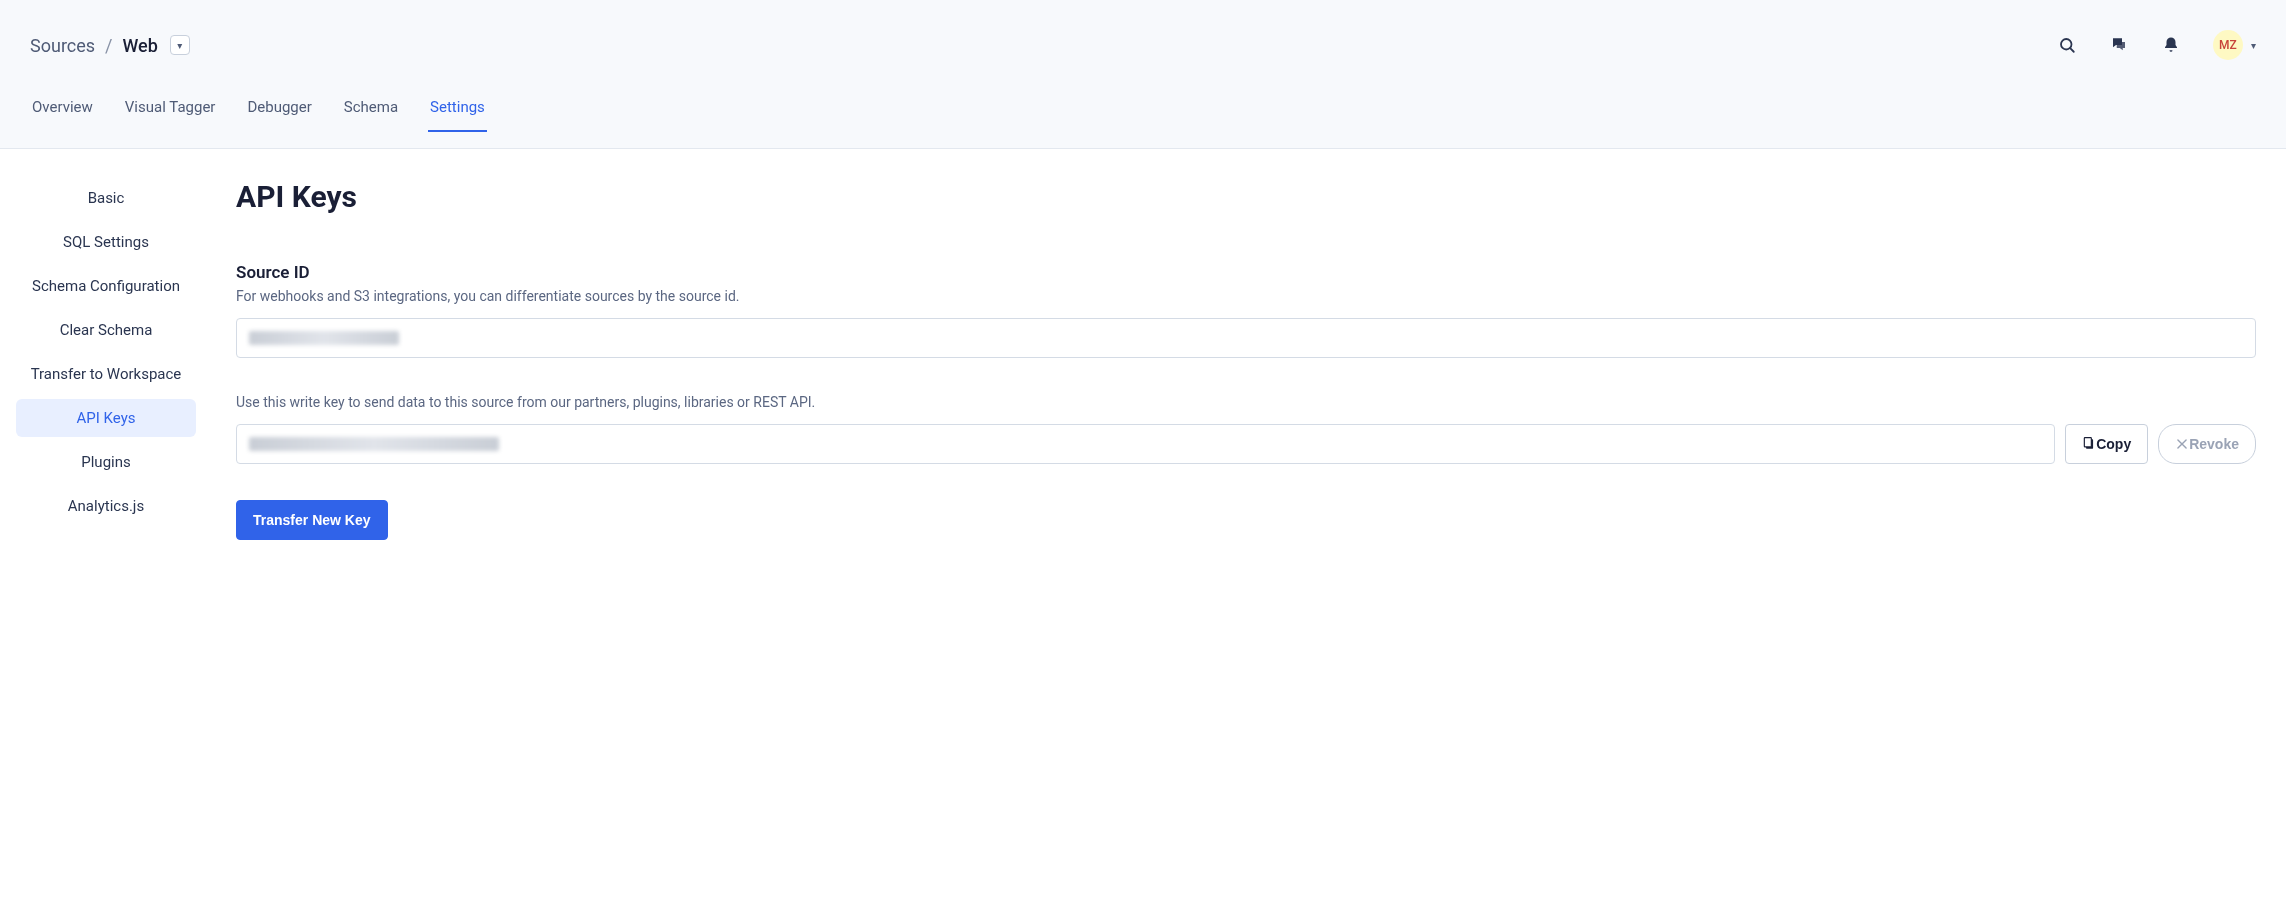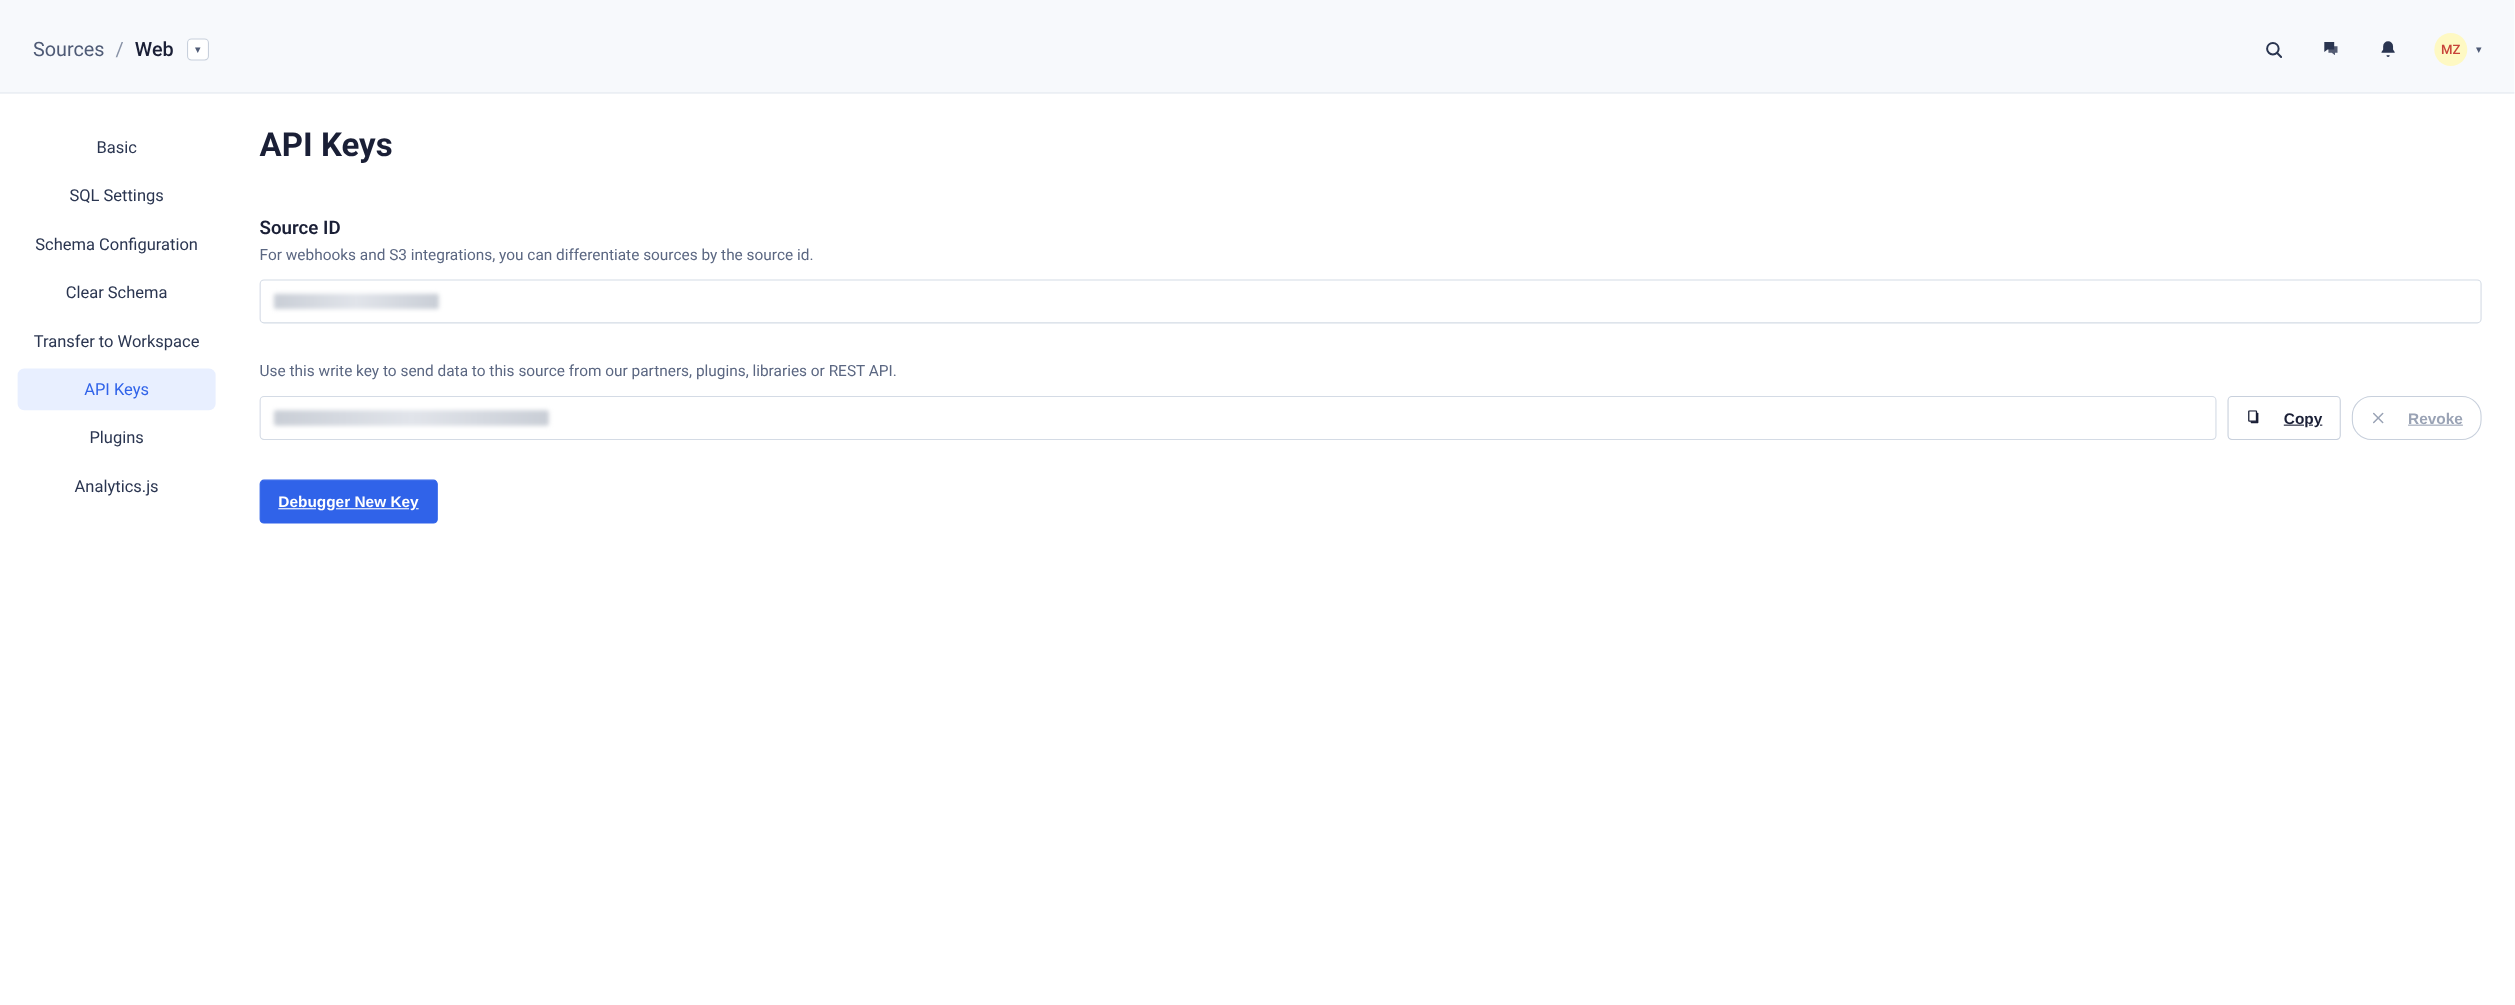--- a/index.html
+++ b/index.html
@@ -154,31 +154,30 @@
     height: 14px;
     background: linear-gradient(90deg,#c9ced6 0%,#e1e4ea 50%,#c9ced6 100%);
     border-radius: 2px;
     filter: blur(2px);
   }
 
   .btn {
     display: inline-flex;
     align-items: center;
     justify-content: space-between;
-    gap: 20px;
+    gap: 0;
     padding: 0 16px;
     height: 40px;
     font-size: 14px;
     font-weight: 600;
     border-radius: 4px;
     border: 1px solid #c8d0dc;
     background: #fff;
     color: #1a1f36;
     cursor: pointer;
-    text-decoration: underline;
   }
   .btn .bicon { width: 14px; height: 14px; display: inline-flex; }
   .btn.disabled { color: #9aa3b5; cursor: default; border-radius: 18px; }
   .btn.primary {
     background: #3063e9;
     border-color: #3063e9;
     color: #fff;
   }
 </style>
 </head>
@@ -214,20 +213,27 @@
             <path d="M12 2a6 6 0 0 0-6 6v4l-2 3v1h16v-1l-2-3V8a6 6 0 0 0-6-6zM10 19a2 2 0 0 0 4 0h-4z"></path>
           </svg>
       </span>
       <span class="avatar-wrap">
         <span class="avatar">MZ</span>
         <span class="avatar-caret">▾</span>
       </span>
     </div>
   </div>
 
+  <div class="tab-row">
+    <div class="tab">Overview</div>
+    <div class="tab">Visual Tagger</div>
+    <div class="tab">Debugger</div>
+    <div class="tab">Schema</div>
+    <div class="tab active">Settings</div>
+  </div>
 </div>
 
 <div class="body-split">
 
   <div class="side-nav">
     <div class="side-item">Basic</div>
     <div class="side-item">SQL Settings</div>
     <div class="side-item">Schema Configuration</div>
     <div class="side-item">Clear Schema</div>
     <div class="side-item">Transfer to Workspace</div>
@@ -273,17 +279,17 @@
                 <line x1="5" y1="5" x2="19" y2="19"></line>
                 <line x1="19" y1="5" x2="5" y2="19"></line>
               </svg>
           </span>
           <span>Revoke</span>
         </button>
       </div>
     </div>
 
     <button class="btn primary">
-      <span>Debugger New Key</span>
+      <span>Transfer New Key</span>
     </button>
 
   </div>
 </div>
 
 </body></html>

